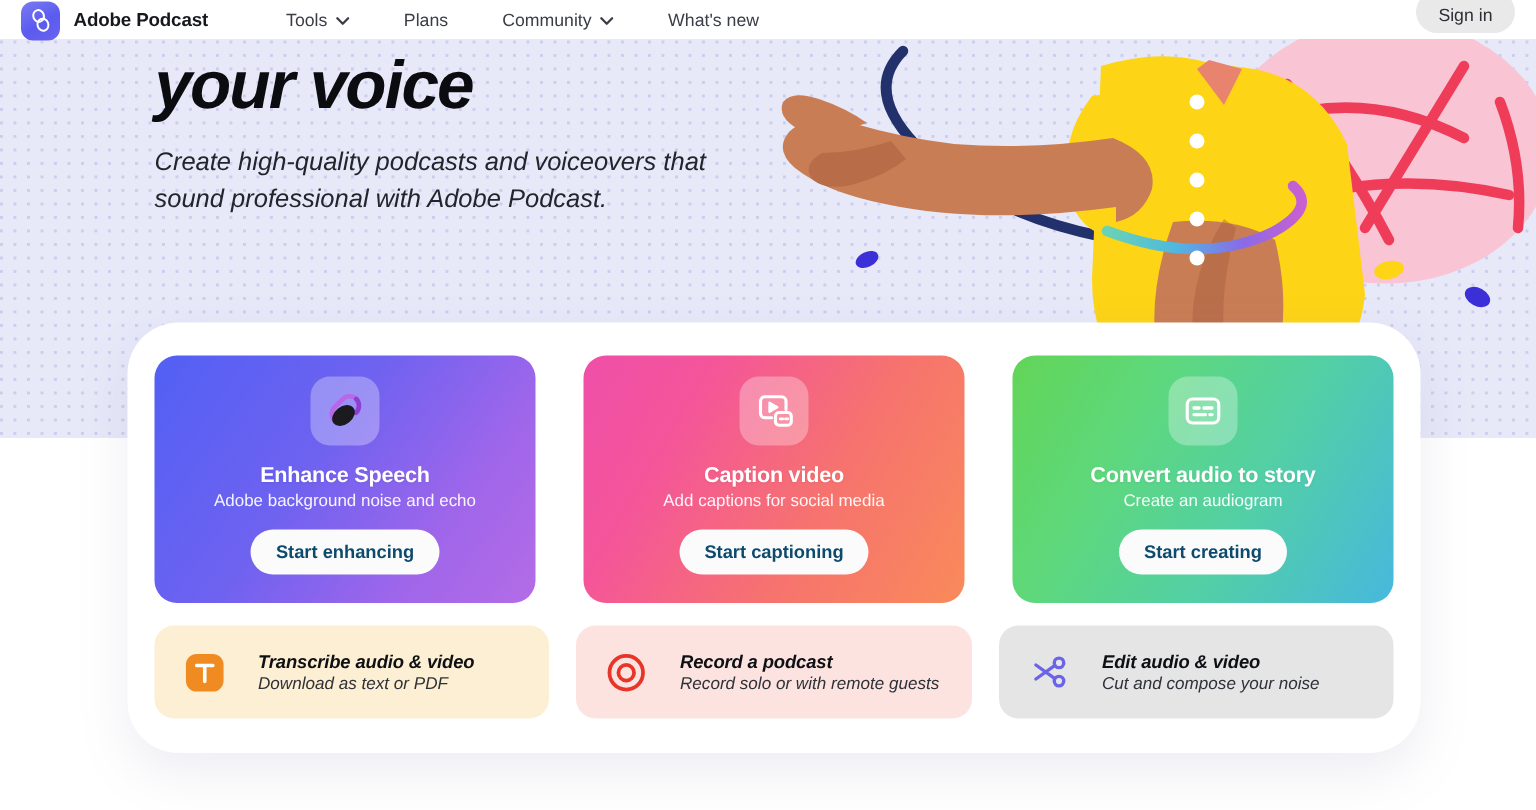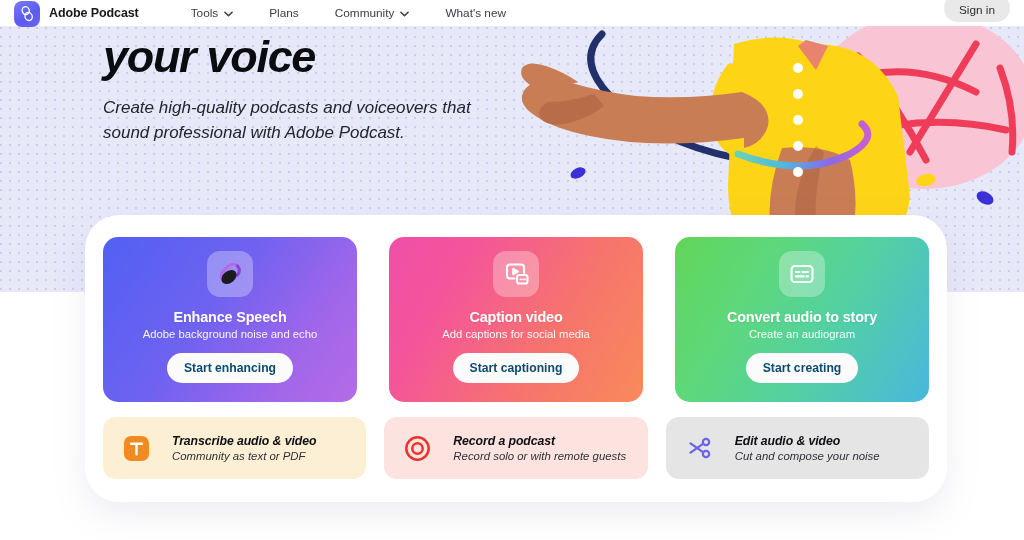--- a/index.html
+++ b/index.html
@@ -275,21 +275,21 @@
 
       <div class="small-card s-transcribe">
         <span class="s-icon">
           <svg width="27" height="27" viewBox="0 0 28 28">
             <rect x="1" y="1" width="26" height="26" rx="7.5" fill="#ef8b21"></rect>
             <path d="M8.4 9h11.2M14 9v11" stroke="#ffffff" stroke-width="2.5" stroke-linecap="round"></path>
           </svg>
         </span>
         <span class="s-texts">
           <span class="s-title">Transcribe audio &amp; video</span>
-          <span class="s-sub">Community as text or PDF</span>
+          <span class="s-sub">Download as text or PDF</span>
         </span>
       </div>
 
       <div class="small-card s-record">
         <span class="s-icon">
           <svg width="27" height="27" viewBox="0 0 28 28" fill="none">
             <circle cx="14" cy="14" r="11.6" stroke="#e8352a" stroke-width="2.6"></circle>
             <circle cx="14" cy="14" r="5.4" stroke="#e8352a" stroke-width="2.6"></circle>
           </svg>
         </span>

